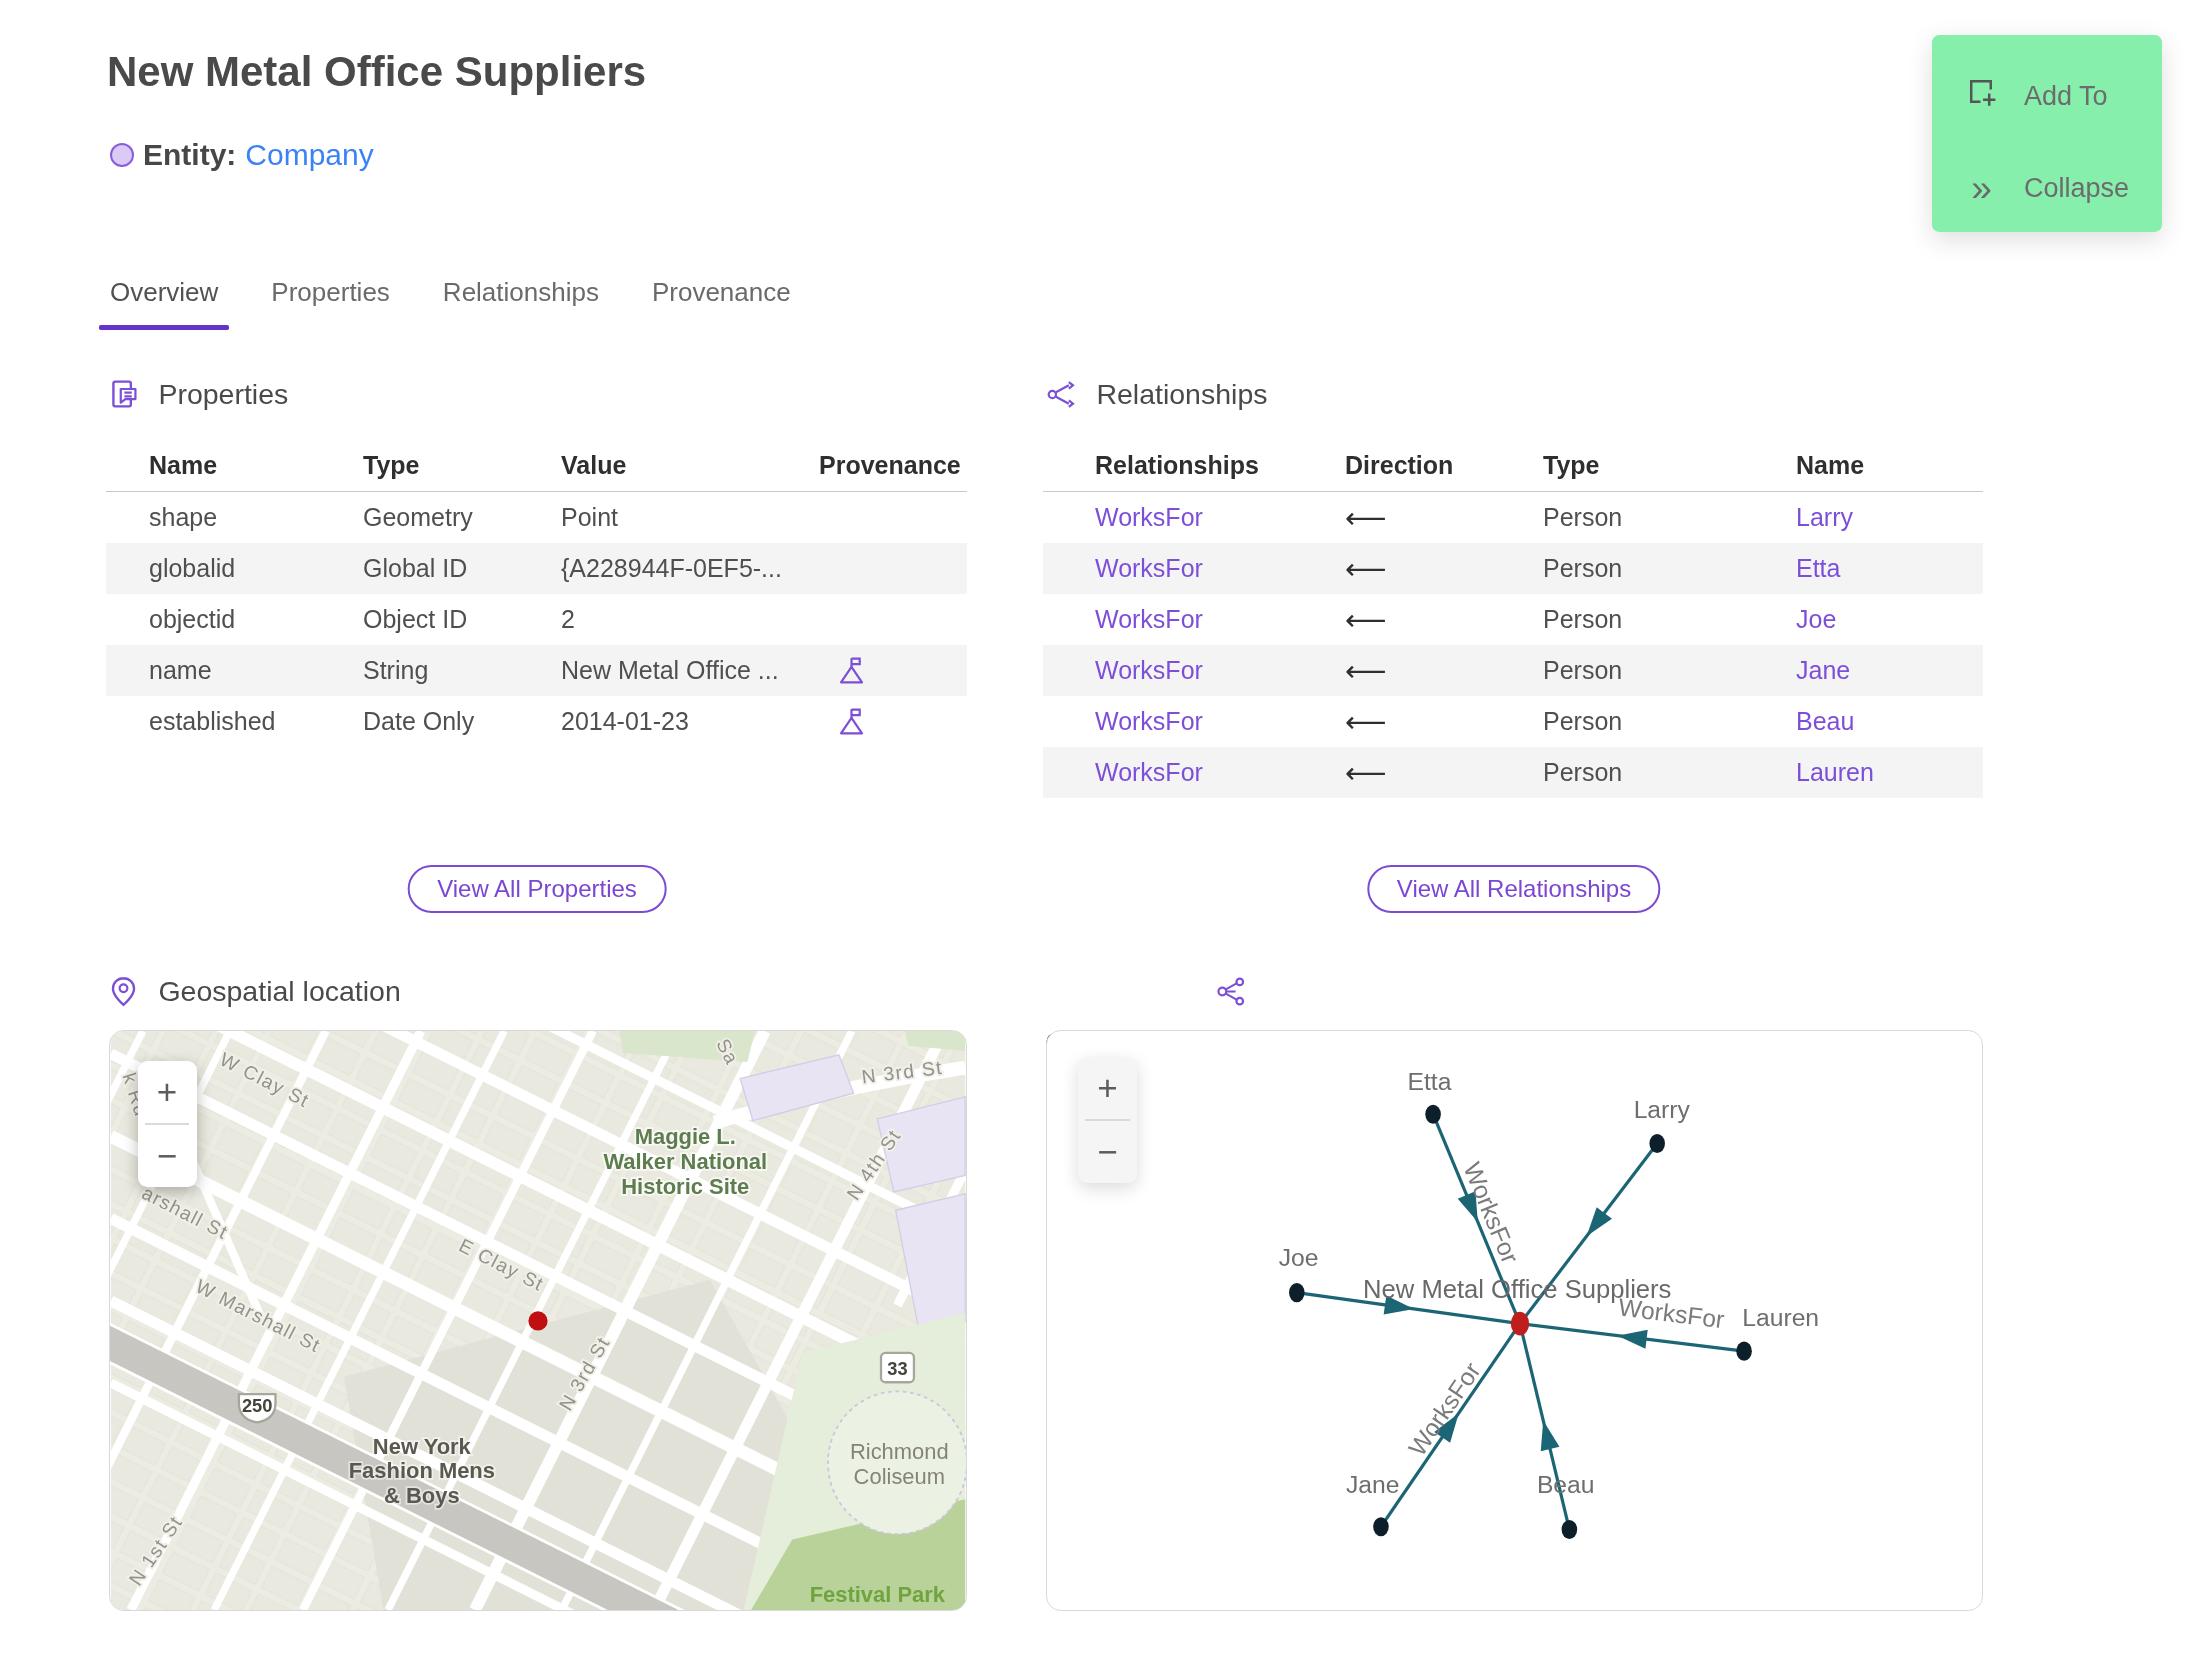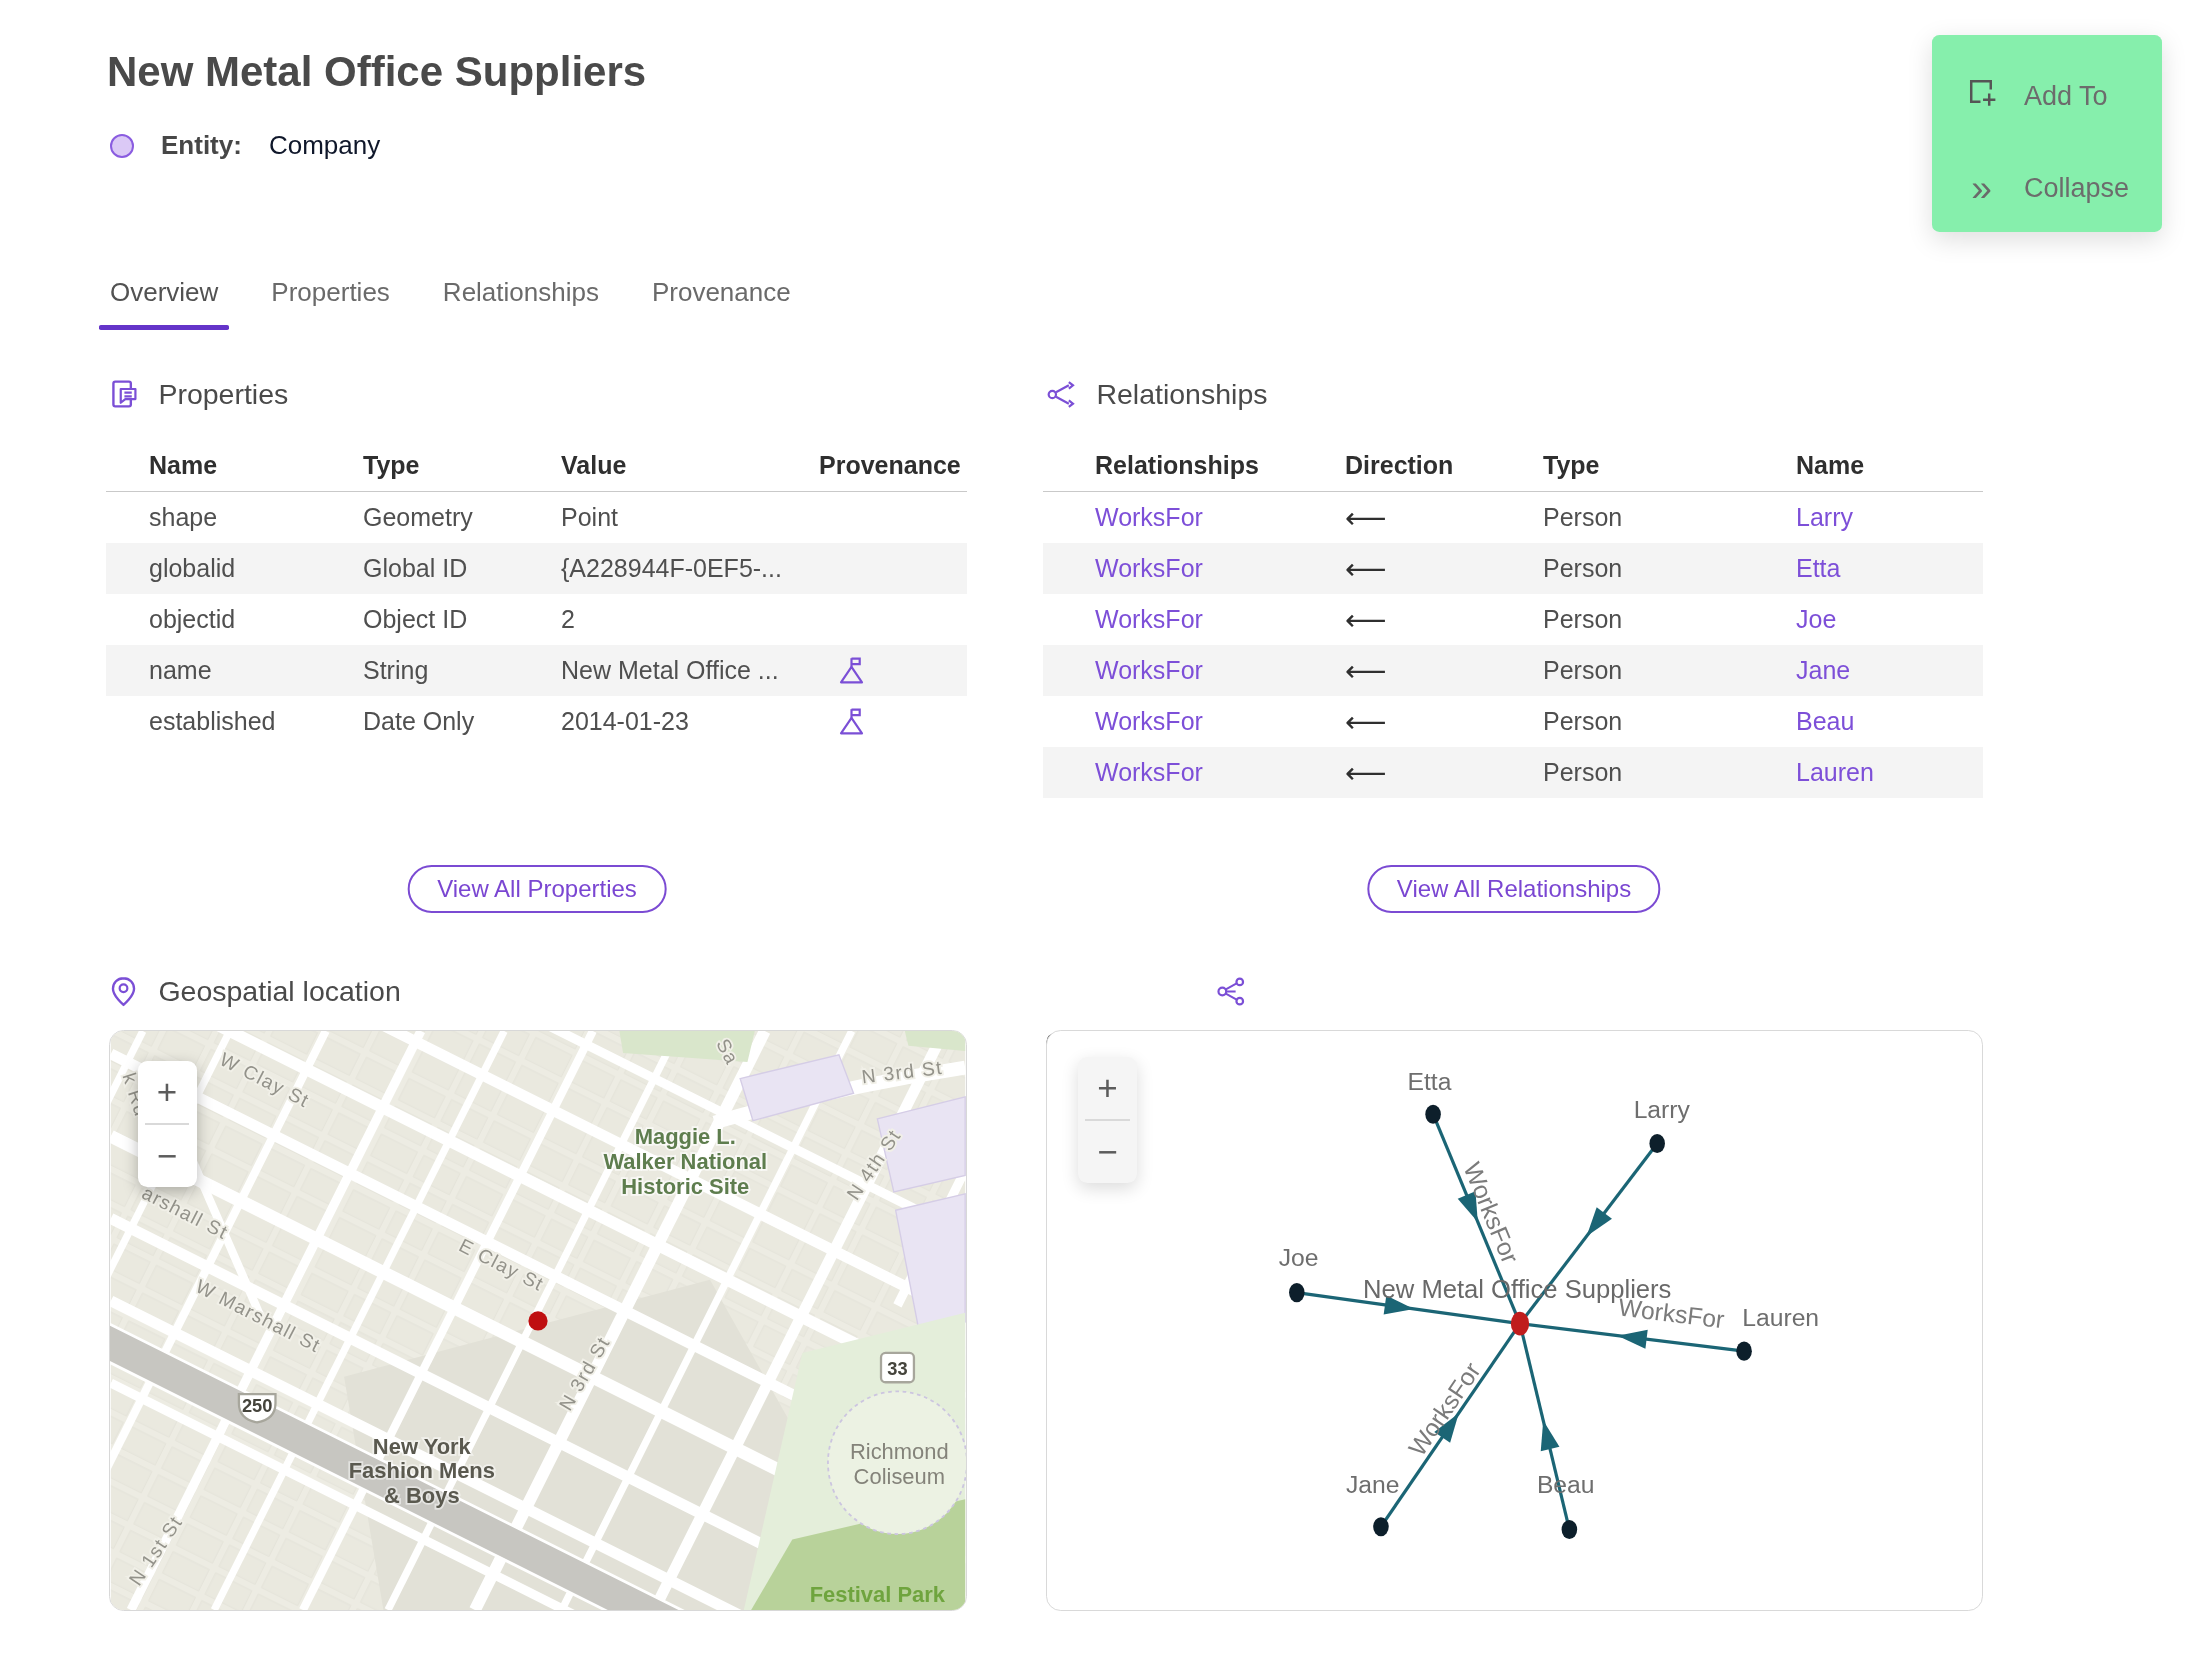--- a/index.html
+++ b/index.html
@@ -1,24 +1,24 @@
 <!DOCTYPE html>
 <html style="font-size:14.7px"><head>
 <meta charset="utf-8">
 <style>
   html,body{margin:0;padding:0;background:#ffffff;}
   body{font-family:"Liberation Sans","DejaVu Sans",sans-serif;}
   #app{position:relative;width:2204px;height:1677px;background:#fff;overflow:hidden;}
 
   .page-title{position:absolute;left:107px;top:48px;font-size:42px;font-weight:bold;color:#4a4a4a;}
 
-  .entity-row{position:absolute;left:110px;top:130px;display:flex;align-items:center;gap:27px;font-size:26px;}
+  .entity-row{position:absolute;left:110px;top:138px;display:flex;align-items:center;gap:9px;font-size:30px;}
   .entity-dot{width:24px;height:24px;border-radius:50%;background:#dbc9f6;border:2.8px solid #8a5ce0;box-sizing:border-box;}
   .entity-label{font-weight:bold;color:#474747;}
-  .entity-type{color:#0f172a;text-align:center;}
+  .entity-type{color:#3b82f6;text-align:center;}
 
   .actions-card{position:absolute;left:1932px;top:35px;width:230px;height:197px;background:#86efac;border-radius:7.3px;
     box-shadow:0 7.3px 26px rgba(0,0,0,.13);}
   .action-item{position:absolute;left:31px;display:flex;align-items:center;gap:24px;color:#6c6c6c;font-size:27px;cursor:pointer;}
   .action-add{top:39px;}
   .action-collapse{top:138px;}
   .collapse-glyph{font-size:37px;line-height:31px;color:#6a6a6a;width:37px;text-align:center;}
 
   .tabs{position:absolute;left:110px;top:277px;display:flex;gap:53px;font-size:26px;color:#6a6a6a;}
   .tab{position:relative;padding-bottom:22px;cursor:pointer;}

